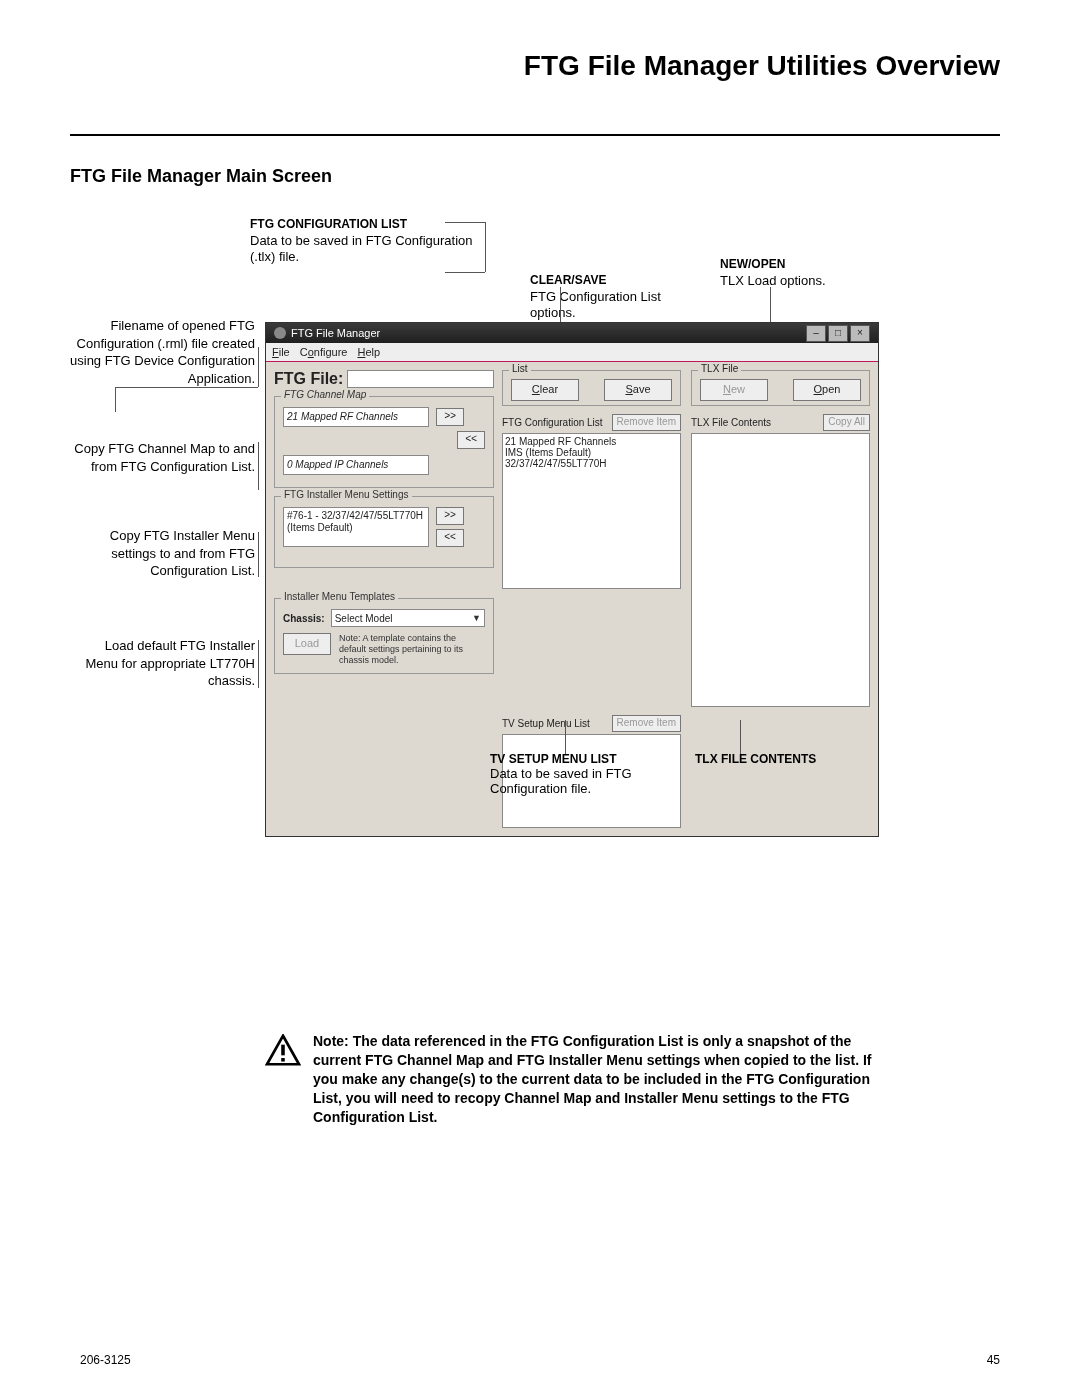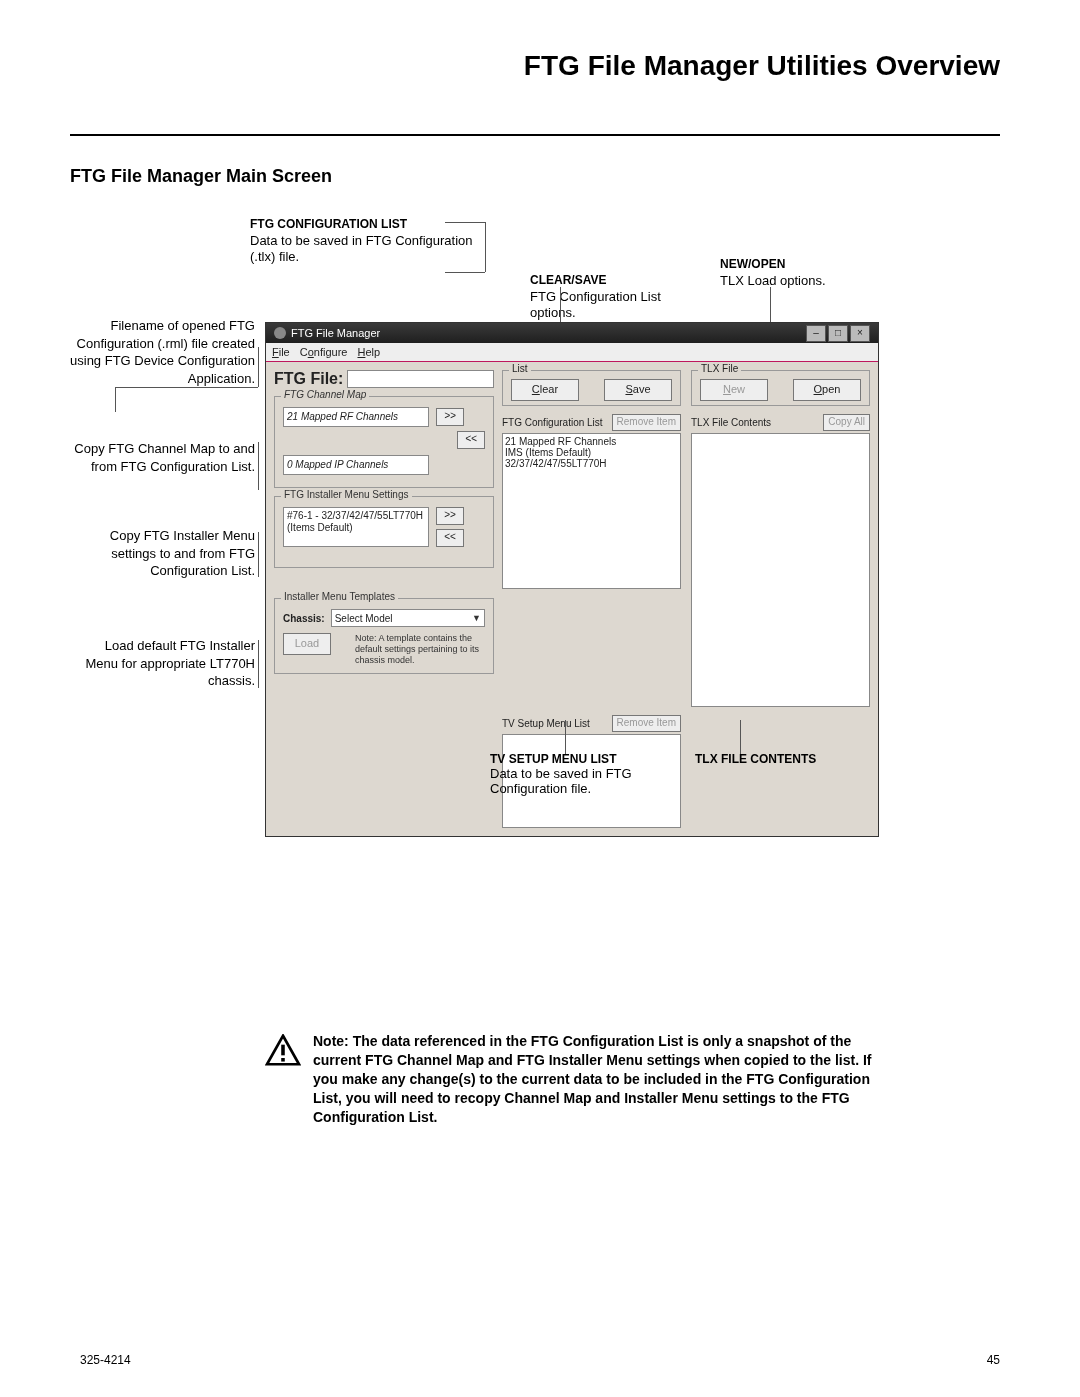--- a/index.html
+++ b/index.html
@@ -152,21 +152,21 @@
   .listbox.short { height:88px; }
 
   .template-row { display:flex;align-items:center;margin-bottom:6px; }
   .template-row label { font-weight:bold;font-size:10px;margin-right:6px; }
   .combo {
     background:#fff;border:1px solid #888;height:16px;flex:1;
     display:flex;align-items:center;font-size:10px;padding:0 3px;
     justify-content:space-between;
   }
   .combo .arrow { font-size:9px;color:#333; }
-  .note-small { font-size:9px;line-height:1.2;color:#333;margin-left:24px; }
+  .note-small { font-size:9px;line-height:1.2;color:#333;margin-left:8px; }
 
   .bottom-annotations {
     position:absolute;
     top: 430px;
     left: 0;
     width: 100%;
     font-size:13px;
   }
 
   .callout-line { position:absolute;background:#555; }
@@ -367,15 +367,15 @@
         <polygon points="20,2 38,34 2,34" fill="none" stroke="#000" stroke-width="3"></polygon>
         <rect x="18" y="12" width="4" height="12" fill="#000"></rect>
         <rect x="18" y="27" width="4" height="4" fill="#000"></rect>
       </svg>
     </div>
     <div class="note-text">Note: The data referenced in the FTG Configuration List is only a snapshot of the current FTG Channel Map and FTG Installer Menu settings when copied to the list. If you make any change(s) to the current data to be included in the FTG Configuration List, you will need to recopy Channel Map and Installer Menu settings to the FTG Configuration List.</div>
   </div>
 </div>
 
 <div class="footer">
-  <span>325-4214</span>
+  <span>206-3125</span>
   <span>45</span>
 </div>
 
 </body></html>

